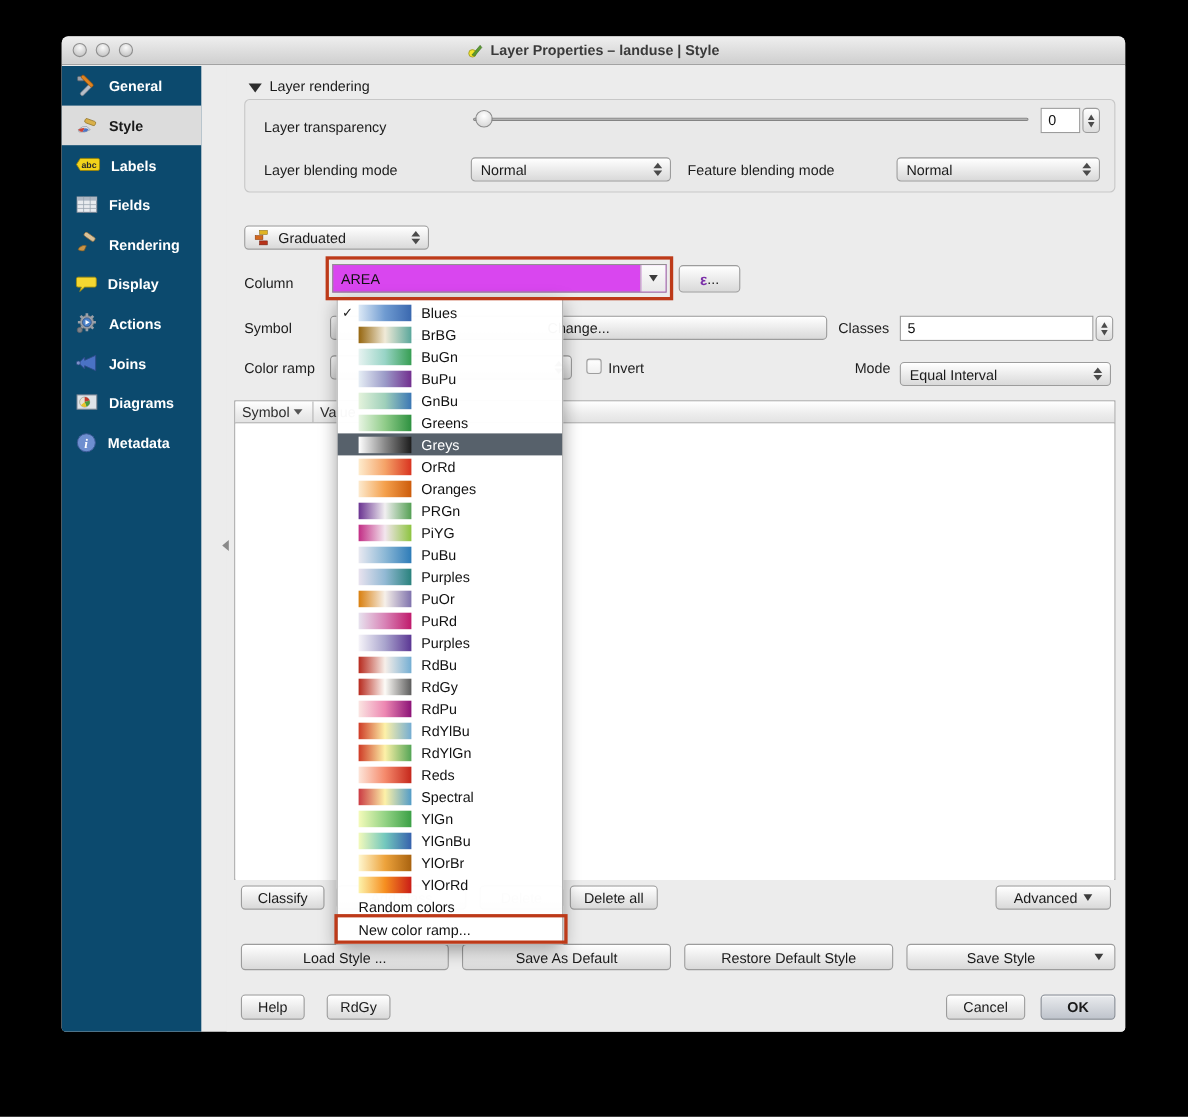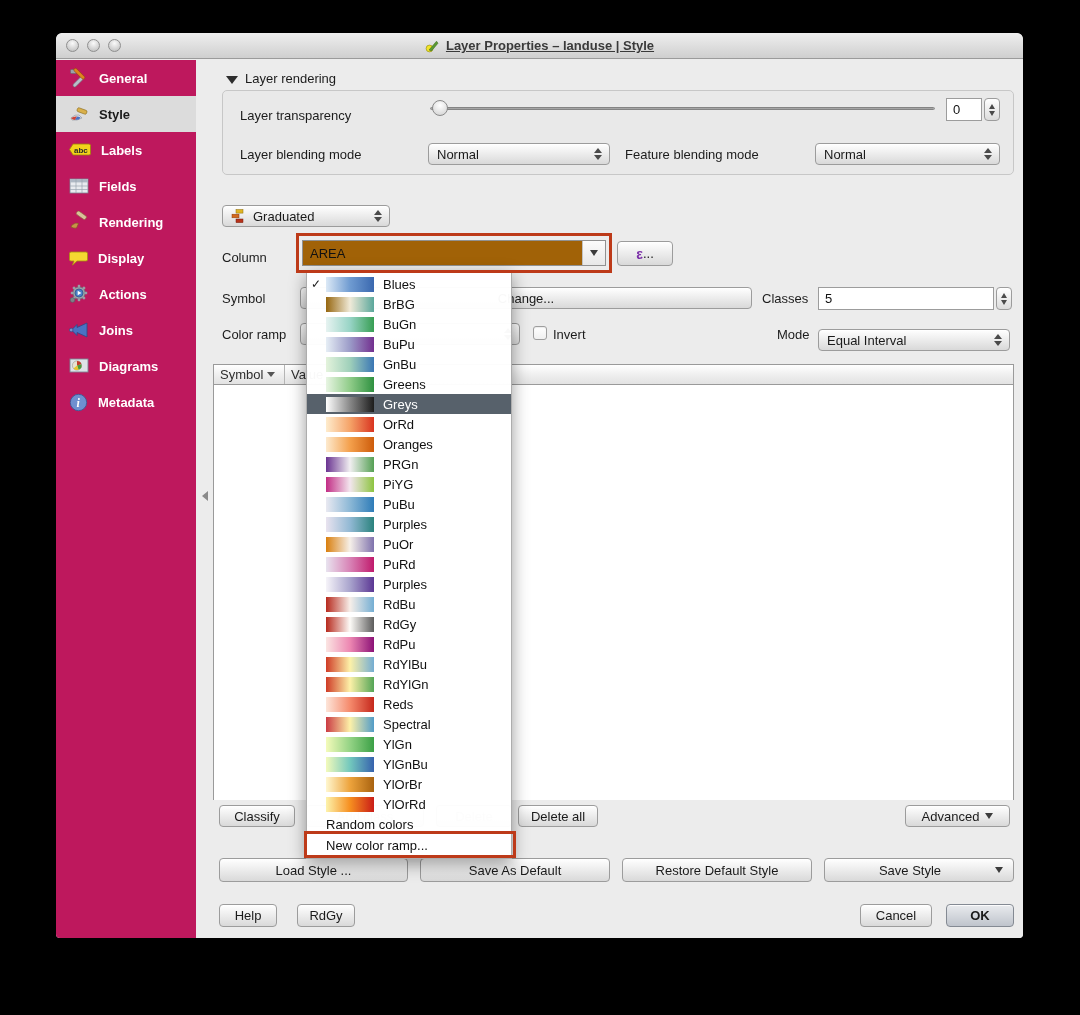--- a/index.html
+++ b/index.html
@@ -7,23 +7,23 @@
   *{box-sizing:border-box;}
   .win{position:absolute;left:56px;top:33px;width:967px;height:905px;background:#ececec;
     border-radius:6px 6px 4px 4px;box-shadow:0 14px 38px rgba(0,0,0,.65);overflow:hidden;}
   
   .titlebar{position:absolute;left:0;top:0;right:0;height:26px;
     background:linear-gradient(#efefef,#cfcfcf);border-bottom:1px solid #9b9b9b;
     border-radius:6px 6px 0 0;display:flex;align-items:center;justify-content:center;}
   .lights{position:absolute;left:10px;top:6px;display:flex;gap:8px;}
   .light{width:13px;height:13px;border-radius:50%;border:1px solid #8f8f8f;
     background:radial-gradient(circle at 50% 30%,#fafafa,#b9b9b9);}
-  .title{font-size:13px;color:#3a3a3a;display:flex;align-items:center;gap:6px;font-weight:bold;text-decoration:underline;}
-  
-  .sidebar{position:absolute;left:0;top:27px;bottom:0;width:140px;background:#be185d;}
+  .title{font-size:13px;color:#3a3a3a;display:flex;align-items:center;gap:6px;font-weight:bold;}
+  
+  .sidebar{position:absolute;left:0;top:27px;bottom:0;width:127px;background:#0c4a6e;}
   .side-item{height:36px;display:flex;align-items:center;gap:9px;padding-left:12px;
     color:#fff;font-size:13px;font-weight:bold;cursor:default;}
   .side-item.selected{background:#dcdcdc;color:#1a1a1a;}
   .side-item svg{flex:0 0 auto;}
   
   .content{position:absolute;left:150px;top:27px;right:0;bottom:0;background:#ececec;}
   .abs{position:absolute;}
   .lbl{font-size:13px;color:#1c1c1c;white-space:nowrap;}
   .disc{display:inline-block;width:0;height:0;border-left:6px solid transparent;
     border-right:6px solid transparent;border-top:8px solid #2d2d2d;margin-right:7px;vertical-align:-1px;}
@@ -37,21 +37,21 @@
   .popup{display:flex;align-items:center;height:22px;border:1px solid #9c9c9c;border-radius:4px;
     background:linear-gradient(#ffffff,#ececec 50%,#d9d9d9);box-shadow:inset 0 1px 0 rgba(255,255,255,.8);
     font-size:13px;color:#1a1a1a;padding:0 4px 0 8px;}
   .popup .ptext{flex:1;text-align:left;}
   .updown{display:flex;flex-direction:column;align-items:center;gap:2px;padding:0 3px;margin-left:4px;}
   .tri-u{width:0;height:0;border-left:4px solid transparent;border-right:4px solid transparent;border-bottom:5px solid #4a4a4a;}
   .tri-d{width:0;height:0;border-left:4px solid transparent;border-right:4px solid transparent;border-top:5px solid #4a4a4a;}
   .tri-down-sm{display:inline-block;width:0;height:0;border-left:4.5px solid transparent;
     border-right:4.5px solid transparent;border-top:6px solid #3c3c3c;}
   
-  .qcombo{display:flex;align-items:center;background:#a16207;border:1px solid #919191;font-size:13px;color:#111;}
+  .qcombo{display:flex;align-items:center;background:#d946ef;border:1px solid #919191;font-size:13px;color:#111;}
   .qcombo .qtext{flex:1;padding-left:7px;}
   .qarrow{width:23px;align-self:stretch;display:flex;align-items:center;justify-content:center;
     border-left:1px solid #c2c2c2;background:linear-gradient(#fcfcfc,#e8e8e8);}
   
   .field{background:#fff;border:1px solid #9c9c9c;font-size:13px;color:#111;display:flex;align-items:center;padding-left:6px;}
   .stepper{width:16px;height:23px;border:1px solid #9c9c9c;border-radius:4px;
     background:linear-gradient(#ffffff,#dcdcdc);display:flex;flex-direction:column;align-items:center;justify-content:center;gap:2px;}
   .stepper .tri-u,.stepper .tri-d{border-left-width:3.5px;border-right-width:3.5px;}
   
   .slider{position:relative;}

